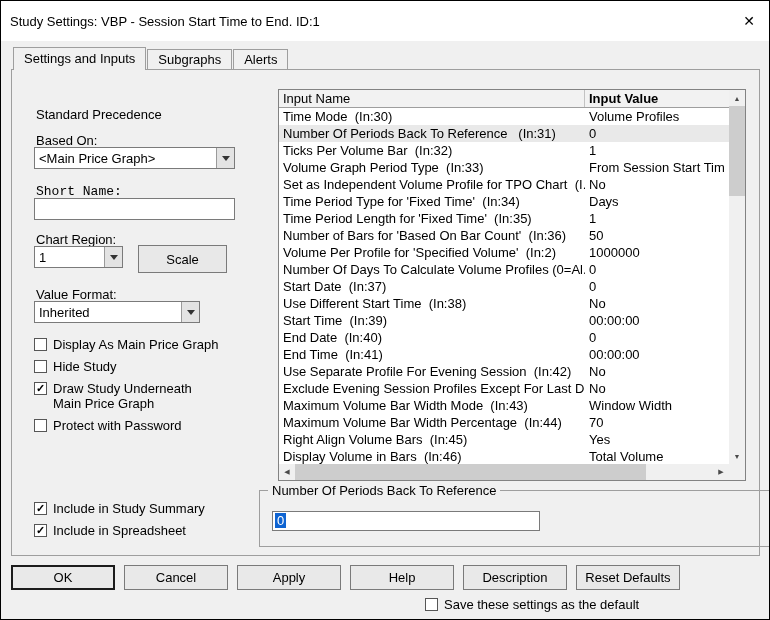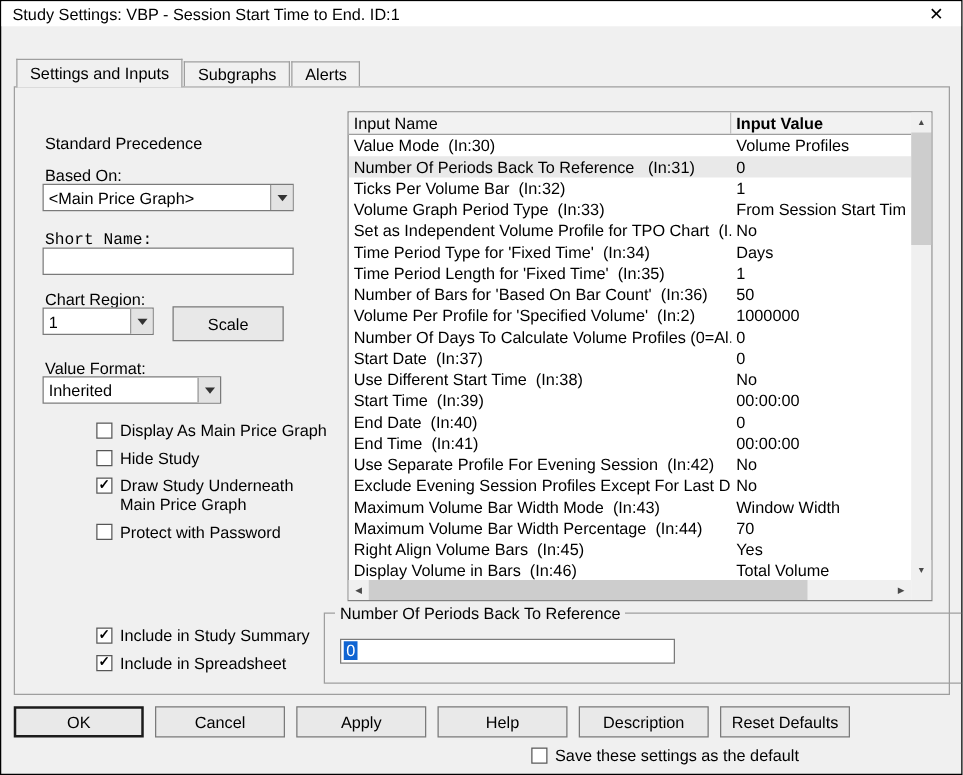--- a/index.html
+++ b/index.html
@@ -4,21 +4,21 @@
 <style>
   * { box-sizing: border-box; margin: 0; padding: 0; }
   body { margin: 0; background: #fff; font-family: "Liberation Sans", sans-serif; }
   .dialog {
     position: relative; width: 770px; height: 620px;
     background: #f0f0f0; border: 1px solid #000; color: #000;
     font-family: "Liberation Sans", sans-serif; overflow: hidden;
   }
   
   .titlebar {
-    height: 20px; background: #fff; display: flex; align-items: center;
+    height: 40px; background: #fff; display: flex; align-items: center;
     justify-content: space-between; padding: 0 14px 0 9px; font-size: 13px;
   }
   .close-x { font-size: 14px; line-height: 14px; cursor: default; }
   
   .tabs { position: absolute; left: 12px; top: 46px; height: 23px; display: flex; align-items: flex-end; z-index: 5; }
   .tab {
     height: 20px; background: #f0f0f0; border: 1px solid #9e9e9e; border-bottom: none;
     padding: 0 10px; font-size: 13px; line-height: 19px; margin-right: 1px; margin-bottom: 1px;
   }
   .tab.active { height: 23px; line-height: 22px; margin-bottom: 0; }
@@ -40,21 +40,21 @@
   .combo-btn::after { content: ""; border-left: 4px solid transparent; border-right: 4px solid transparent; border-top: 5px solid #333; }
   .textbox {
     position: absolute; height: 22px; background: #fff; border: 1px solid #7a7a7a;
     font: 13px "Liberation Sans", sans-serif; padding: 0 3px;
   }
   .mini-btn {
     position: absolute; width: 89px; height: 28px; background: #e8e8e8;
     border: 1px solid #7a7a7a; font: 13px "Liberation Sans", sans-serif;
   }
   
-  .checks { position: absolute; width: 215px; margin-left: 43px; }
+  .checks { position: absolute; width: 215px; }
   .checkrow { display: flex; align-items: flex-start; gap: 6px; margin-bottom: 7px; font-size: 13px; }
   .checkbox {
     width: 13px; height: 13px; border: 1px solid #565656; background: #fff; flex: none;
     text-align: center; line-height: 11px; font-size: 11px; font-weight: bold; margin-top: 1px;
   }
   .checklabel { width: 170px; line-height: 15px; }
   
   .table {
     position: absolute; left: 266px; top: 19px; width: 468px; height: 392px;
     background: #fff; border: 1px solid #828282;
@@ -126,21 +126,21 @@
     <input class="textbox" style="left: 22px; top: 128px; width: 201px;" value="">
 
     <div class="lbl" style="left:24px; top:162px;">Chart Region:</div>
     <div class="combo" style="left:22px; top:176px; width:89px;">
       <span class="combo-text">1</span>
       <span class="combo-btn"></span>
     </div>
     <button class="mini-btn" style="left:126px; top:175px;">Scale</button>
 
     <div class="lbl" style="left:24px; top:217px;">Value Format:</div>
-    <div class="combo" style="left:22px; top:231px; width:143px;">
+    <div class="combo" style="left:22px; top:231px; width:166px;">
       <span class="combo-text">Inherited</span>
       <span class="combo-btn"></span>
     </div>
 
     <div class="checks" style="left:22px; top:267px;" id="main-checks">
         <label class="checkrow">
           <span class="checkbox"></span>
           <span class="checklabel">Display As Main Price Graph</span>
         </label>
         <label class="checkrow">
@@ -167,21 +167,21 @@
         </label>
       </div>
 
     <div class="table">
       <div class="thead">
         <div class="th name">Input Name</div>
         <div class="th value">Input Value</div>
       </div>
       <div class="rows" id="rows">
           <div class="trow">
-            <div class="cell name">Value Mode  (In:30)</div>
+            <div class="cell name">Time Mode  (In:30)</div>
             <div class="cell value">Volume Profiles</div>
           </div>
           <div class="trow selected">
             <div class="cell name">Number Of Periods Back To Reference   (In:31)</div>
             <div class="cell value">0</div>
           </div>
           <div class="trow">
             <div class="cell name">Ticks Per Volume Bar  (In:32)</div>
             <div class="cell value">1</div>
           </div>

